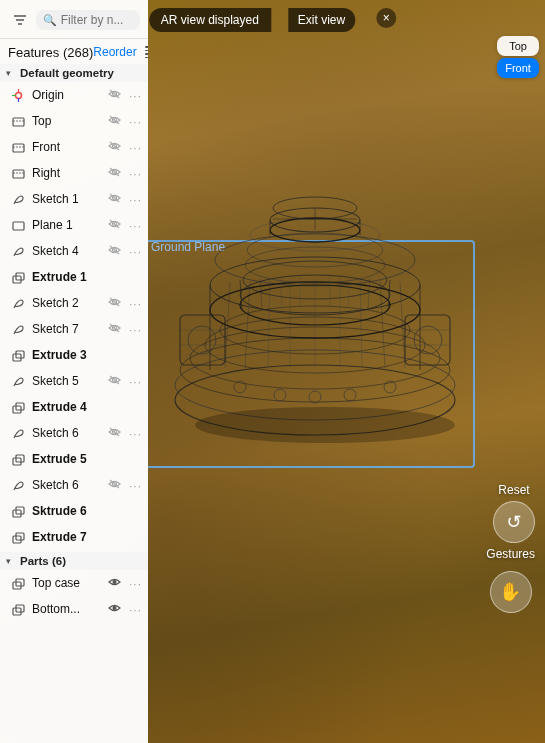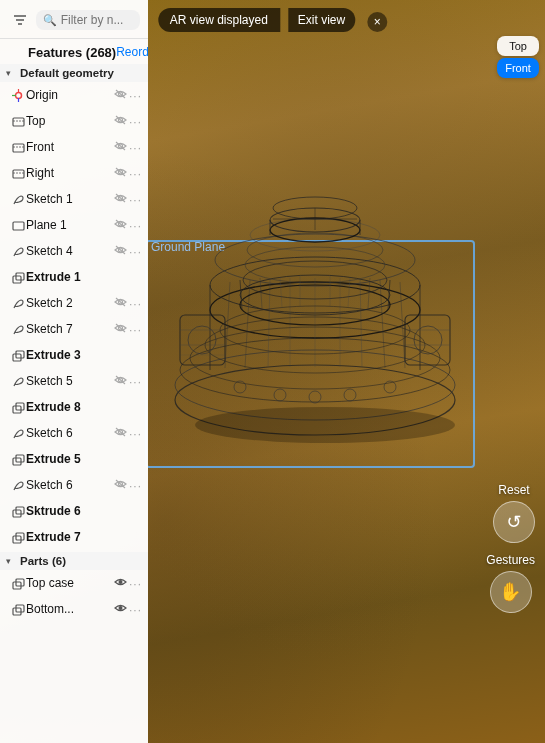--- a/index.html
+++ b/index.html
@@ -98,23 +98,22 @@
 
     
     #features-header {
       display: flex;
       align-items: center;
       justify-content: space-between;
       padding: 5px 8px 4px 8px;
     }
     #features-title {
       font-size: 13px;
-      font-weight: 700;
+      font-weight: 400;
       color: #111;
-      margin-left: 20px;
     }
     #reorder-btn {
       font-size: 12px;
       color: #007AFF;
       cursor: pointer;
     }
     #drag-handle-icon {
       width: 16px;
       height: 16px;
       display: flex;
@@ -157,21 +156,21 @@
       font-size: 11.5px;
       font-weight: 700;
       color: #222;
     }
 
     
     .feature-item {
       display: flex;
       align-items: center;
       padding: 3px 6px 3px 10px;
-      gap: 0;
+      gap: 6px;
       min-height: 26px;
     }
     .feature-icon {
       width: 16px;
       height: 16px;
       flex-shrink: 0;
       display: flex;
       align-items: center;
       justify-content: center;
       font-size: 11px;
@@ -238,22 +237,22 @@
       color: white;
     }
 
     
     #ar-banner {
       position: absolute;
       top: 8px;
       left: 50%;
       transform: translateX(-50%);
       display: flex;
-      align-items: flex-end;
-      gap: 8px;
+      align-items: flex-start;
+      gap: 17px;
       z-index: 20;
     }
     #ar-displayed-badge {
       background: rgba(0,0,0,0.65);
       color: white;
       font-size: 12px;
       padding: 5px 12px;
       border-radius: 20px 0 0 20px;
     }
     #exit-view-btn {
@@ -340,20 +339,21 @@
     }
     #gestures-btn {
       position: absolute;
       right: 10px;
       bottom: 130px;
       display: flex;
       flex-direction: column;
       align-items: center;
       z-index: 10;
       cursor: pointer;
+      gap: 6px;
     }
     #gestures-label {
       color: white;
       font-size: 12px;
       margin-bottom: 4px;
       text-shadow: 0 1px 3px rgba(0,0,0,0.5);
     }
     #gestures-circle {
       width: 42px;
       height: 42px;
@@ -706,21 +706,21 @@
       <span class="feature-more">···</span>
     </div>
 
     <div class="feature-item bold-item">
       <div class="feature-icon">
         <svg width="13" height="13" viewBox="0 0 13 13">
             <rect x="1" y="5" width="8" height="7" rx="1" fill="none" stroke="#555" stroke-width="1.2"></rect>
             <rect x="4" y="2" width="8" height="7" rx="1" fill="none" stroke="#555" stroke-width="1.2"></rect>
           </svg>
       </div>
-      <span class="feature-name">Extrude 8</span>
+      <span class="feature-name">Extrude 4</span>
     </div>
 
     <div class="feature-item">
       <div class="feature-icon">
         <svg width="13" height="13" viewBox="0 0 13 13">
             <path d="M2 11 Q5 4 9 3 Q11 3 11 5 Q11 8 7 9 Q4 10 3 9" fill="none" stroke="#555" stroke-width="1.2"></path>
           </svg>
       </div>
       <span class="feature-name">Sketch 6</span>
       <span class="feature-eye">

